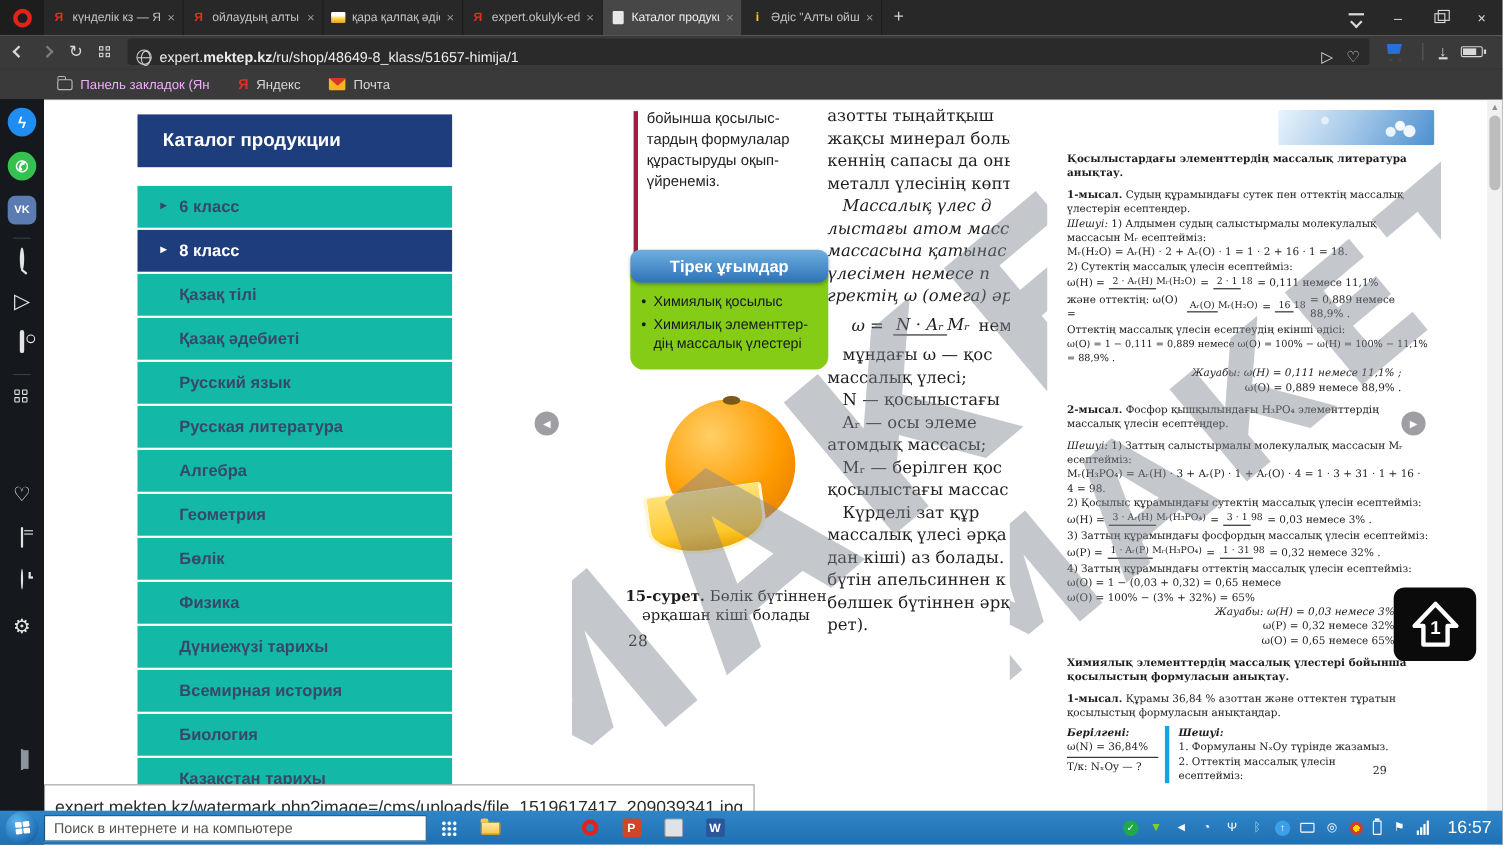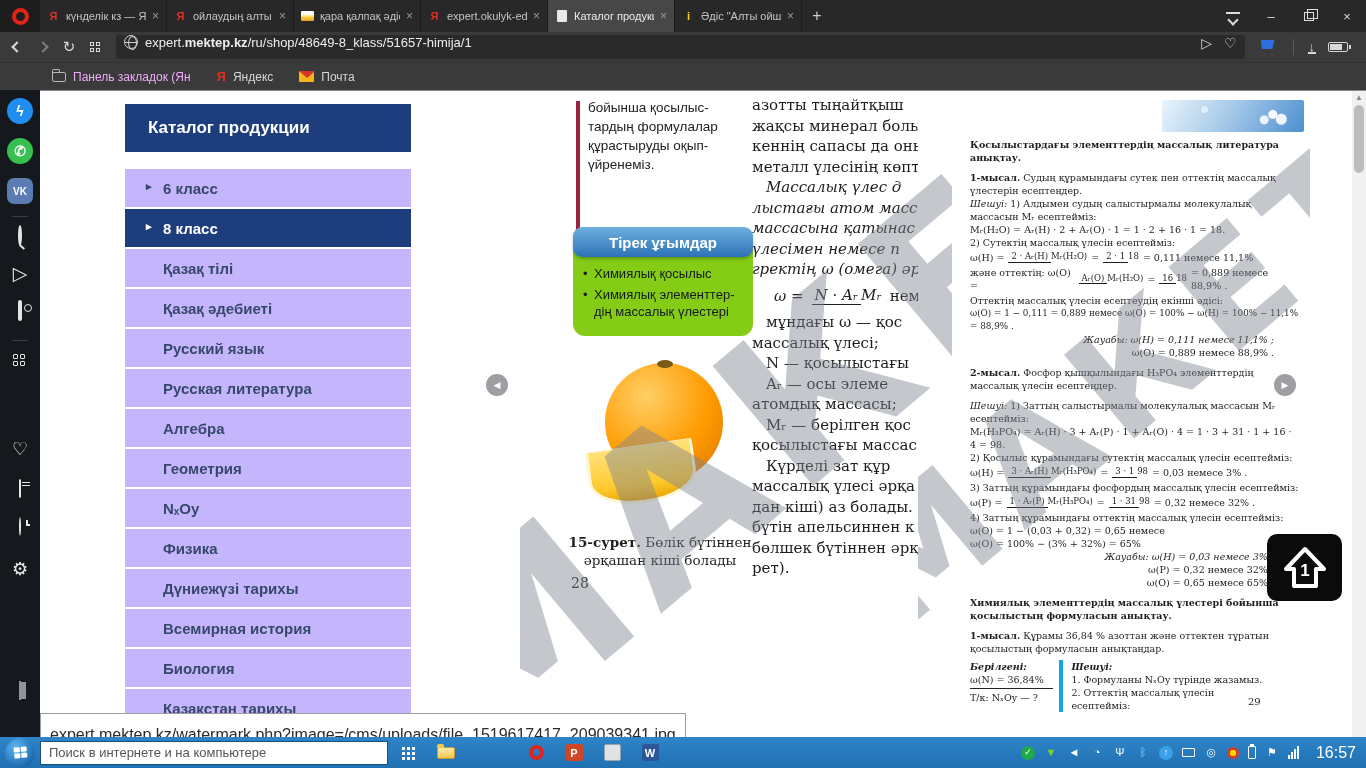--- a/index.html
+++ b/index.html
@@ -27,21 +27,21 @@
   .restore-ic{width:10px;height:9px;border:1px solid #dcdcdc;position:relative;background:#282828}
   .restore-ic::before{content:"";position:absolute;left:2px;top:-4px;width:9px;height:8px;border:1px solid #dcdcdc}
 
   #addrbar{position:absolute;left:0;top:32px;width:1366px;height:30px;background:#3a3a3a;display:flex;align-items:center;padding:0 8px 0 4px}
   .navbtn{width:26px;height:24px;display:flex;align-items:center;justify-content:center;color:#d8d8d8}
   .chev{width:8px;height:8px;border-left:2px solid #d8d8d8;border-bottom:2px solid #d8d8d8;transform:rotate(45deg)}
   .chev.fwd{border-color:#7d7d7d;transform:rotate(-135deg)}
   .reload{font-size:15px;color:#d8d8d8}
   .dialgrid{width:11px;height:11px;display:grid;grid-template-columns:4px 4px;grid-template-rows:4px 4px;gap:2px}
   .dialgrid i{background:transparent;border:1px solid #d8d8d8}
-  #urlfield{flex:1;height:24px;background:#2a2a2a;border-radius:3px;margin:0 8px;display:flex;align-items:flex-start;padding:0 8px;color:#ededed;font-size:13px}
+  #urlfield{flex:1;height:24px;background:#2a2a2a;border-radius:3px;margin:0 8px;display:flex;align-items:flex-end;padding:0 8px;color:#ededed;font-size:13px}
   #urlfield .globe{width:14px;height:14px;border:1.5px solid #cfcfcf;border-radius:50%;position:relative;margin-right:7px;flex:none}
   #urlfield .globe::before{content:"";position:absolute;left:50%;top:0;width:7px;height:100%;margin-left:-3.5px;border:1px solid #cfcfcf;border-radius:50%}
   #urlfield .globe::after{content:"";position:absolute;top:50%;left:0;width:100%;border-top:1px solid #cfcfcf}
   #urltext{white-space:nowrap;overflow:hidden}
   #urltext b{font-weight:bold}
   #urlfield .spacer{flex:1}
   .fieldic{color:#cfcfcf;font-size:14px;margin-left:12px}
   .cart-ic{width:20px;height:18px;position:relative;margin:0 6px}
   .cart-ic::before{content:"";position:absolute;left:2px;top:2px;width:14px;height:9px;background:#2a6fdb;clip-path:polygon(0 0,100% 0,84% 100%,10% 100%)}
   .cart-ic::after{content:"";position:absolute;left:4px;bottom:0;width:3px;height:3px;background:#444;border-radius:50%;box-shadow:8px 0 0 #444}
@@ -77,21 +77,21 @@
   .clk::after{content:"";position:absolute;left:6px;top:2px;width:1.5px;height:5px;background:#e4e4e4}
   .clk::before{content:"";position:absolute;left:6px;top:6px;width:4px;height:1.5px;background:#e4e4e4}
   .panel-ic{width:16px;height:12px;border:1.5px solid #8d949c;margin:0 auto;position:relative}
   .panel-ic::after{content:"";position:absolute;left:0;top:0;width:6px;height:100%;background:#8d949c}
 
   
   #content{position:absolute;left:40px;top:90px;width:1326px;height:678px;background:#fff;border-top:1px solid #8a8a8a}
   #sidemenu{position:absolute;left:85px;top:13px;width:286px}
   #sidemenu .head{height:48px;background:#1d3d7c;color:#fff;font-size:17px;font-weight:bold;display:flex;align-items:center;padding-left:23px}
   #sidemenu ul{list-style:none;margin-top:17px}
-  .mitem{position:relative;height:38px;background:#c4b5fd;margin-bottom:2px;display:flex;align-items:center;padding-left:38px;font-weight:bold;font-size:15px;color:#36496a}
+  .mitem{position:relative;height:38px;background:#14b8a6;margin-bottom:2px;display:flex;align-items:center;padding-left:38px;font-weight:bold;font-size:15px;color:#36496a}
   .mitem.hasarrow::before{content:"▸";position:absolute;left:21px;top:11px;font-size:11px}
   .mitem.active{background:#1d3d7c;color:#fff}
 
   
   .page{position:absolute;background:#fff;overflow:hidden}
   #lpage{left:480px;top:2px;width:432px;height:600px}
   #rpage{left:878px;top:5px;width:392px;height:622px}
   .wm{position:absolute;font-family:"DejaVu Sans",sans-serif;font-weight:900;color:rgba(124,130,141,.45);transform:rotate(-40deg);letter-spacing:14px;pointer-events:none;white-space:nowrap;z-index:5}
   #lpage .wm{font-size:215px;left:-190px;top:190px}
   #rpage .wm{font-size:150px;left:-130px;top:200px}
@@ -313,21 +313,21 @@
       <div class="head">Каталог продукции</div>
       <ul>
         <li class="mitem hasarrow">6 класс</li>
         <li class="mitem hasarrow active">8 класс</li>
         <li class="mitem">Қазақ тілі</li>
         <li class="mitem">Қазақ әдебиеті</li>
         <li class="mitem">Русский язык</li>
         <li class="mitem">Русская литература</li>
         <li class="mitem">Алгебра</li>
         <li class="mitem">Геометрия</li>
-        <li class="mitem">NₓOy</li>
+        <li class="mitem">Бөлік</li>
         <li class="mitem">Физика</li>
         <li class="mitem">Дүниежүзі тарихы</li>
         <li class="mitem">Всемирная история</li>
         <li class="mitem">Биология</li>
         <li class="mitem">Қазақстан тарихы</li>
       </ul>
     </div>
 
     <div class="page serif" id="lpage">
       <div class="redbar"></div>

